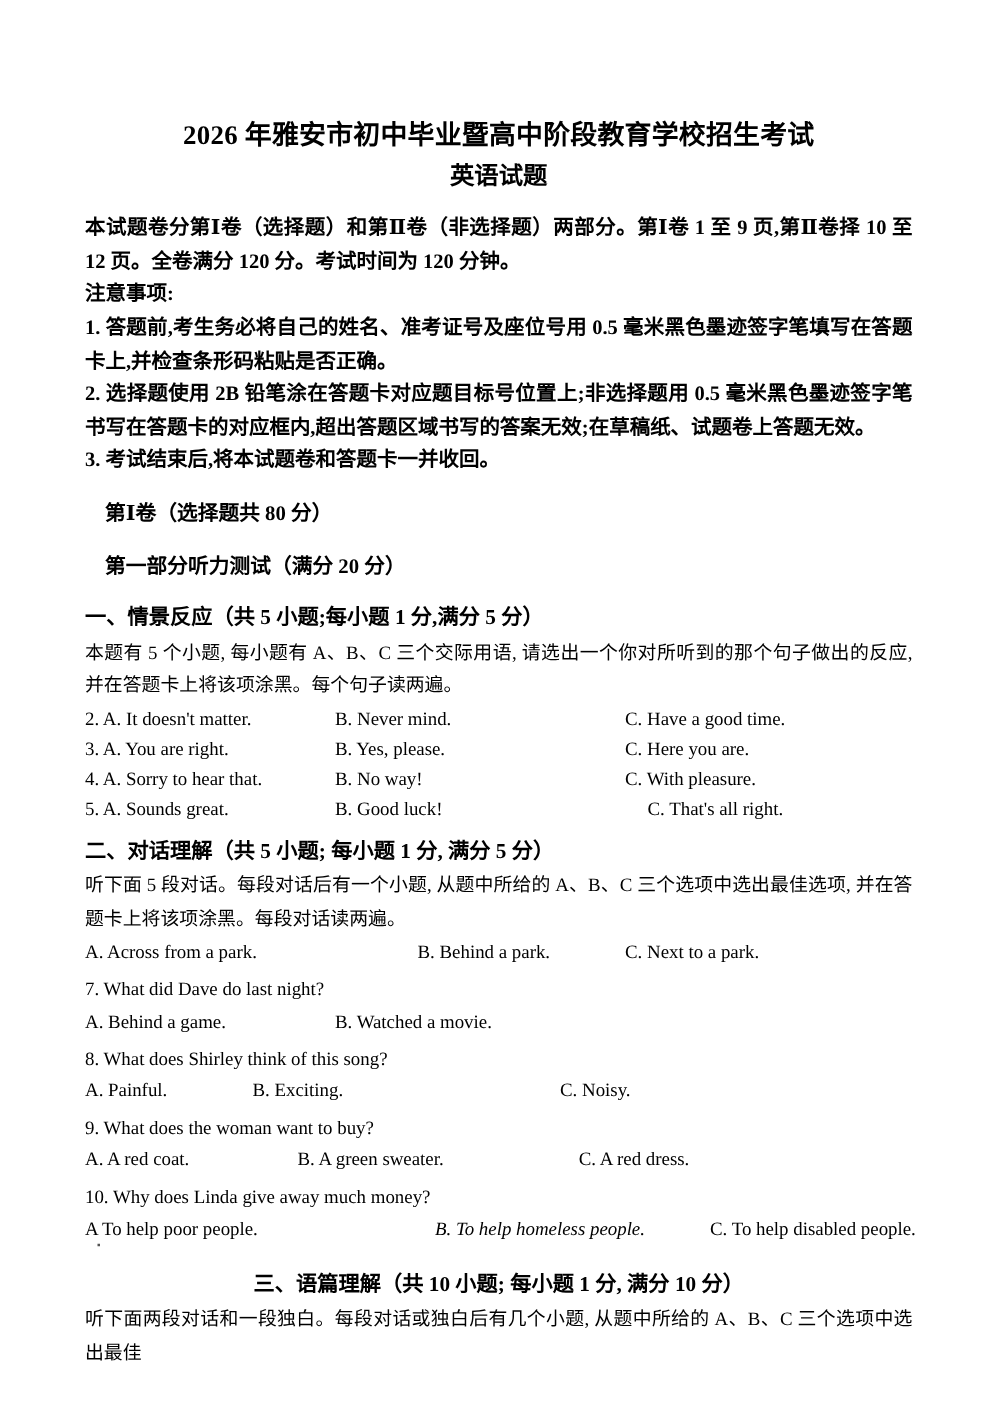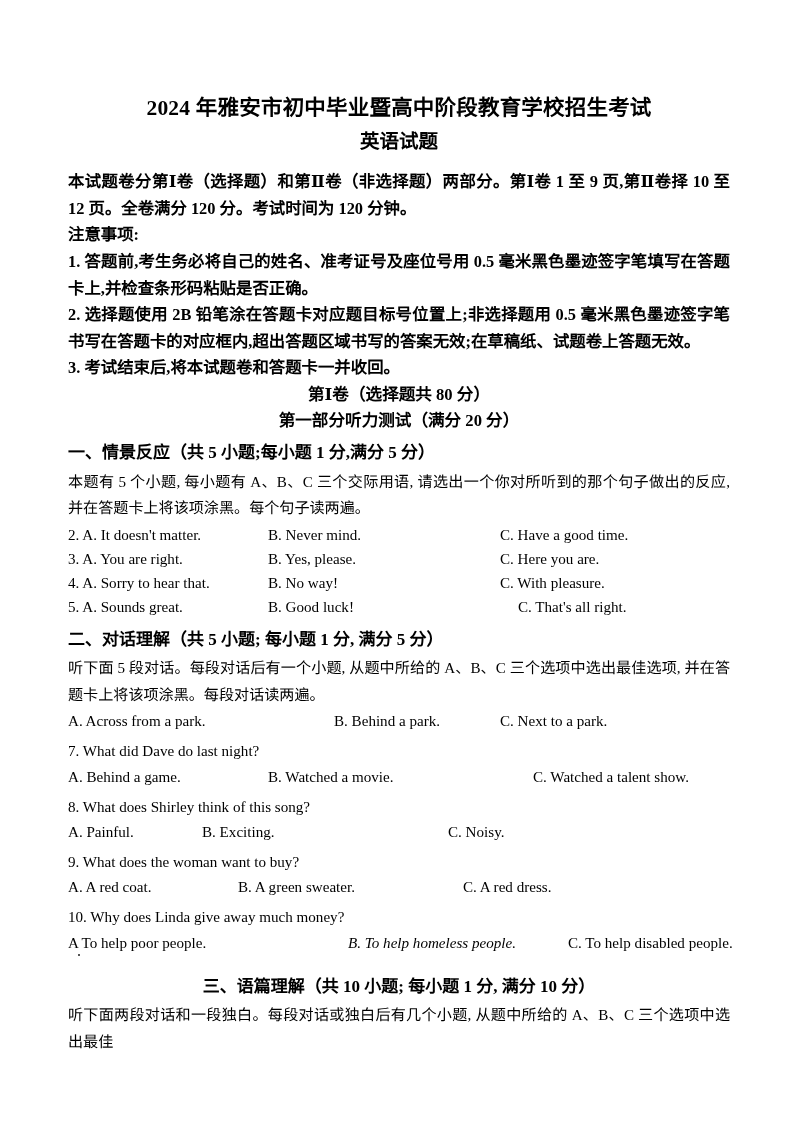--- a/index.html
+++ b/index.html
@@ -53,25 +53,24 @@
     line-height: 1.62;
     text-align: justify;
     margin: 0;
   }
   .notice p {
     margin: 0;
   }
 
   
   .part-heading {
-    text-align: center;
     font-weight: bold;
     font-size: 16.6px;
     line-height: 1.55;
-    margin: 0;
+    margin: 16px;
   }
 
   
   .section-heading {
     font-weight: bold;
     font-size: 17px;
     line-height: 1.55;
     margin: 7px 0 2px 0;
   }
 
@@ -127,21 +126,21 @@
     height: 2px;
     background: #555;
   }
 </style>
 </head>
 <body>
 
 <div class="page">
   <div class="sheet">
 
-    <h1 class="doc-title">2024 年雅安市初中毕业暨高中阶段教育学校招生考试</h1>
+    <h1 class="doc-title">2026 年雅安市初中毕业暨高中阶段教育学校招生考试</h1>
     <h2 class="doc-subtitle">英语试题</h2>
 
     <div class="notice">
       <p>本试题卷分第Ⅰ卷（选择题）和第Ⅱ卷（非选择题）两部分。第Ⅰ卷 1 至 9 页,第Ⅱ卷择 10 至 12 页。全卷满分 120 分。考试时间为 120 分钟。</p>
       <p>注意事项:</p>
       <p>1. 答题前,考生务必将自己的姓名、准考证号及座位号用 0.5 毫米黑色墨迹签字笔填写在答题卡上,并检查条形码粘贴是否正确。</p>
       <p>2. 选择题使用 2B 铅笔涂在答题卡对应题目标号位置上;非选择题用 0.5 毫米黑色墨迹签字笔书写在答题卡的对应框内,超出答题区域书写的答案无效;在草稿纸、试题卷上答题无效。</p>
       <p>3. 考试结束后,将本试题卷和答题卡一并收回。</p>
     </div>
 
@@ -178,21 +177,20 @@
     <div class="opt-row">
       <span class="opt c0">A. Across from a park.</span>
       <span class="opt c6">B. Behind a park.</span>
       <span class="opt c11">C. Next to a park.</span>
     </div>
 
     <p class="q-stem">7. What did Dave do last night?</p>
     <div class="opt-row">
       <span class="opt c0">A. Behind a game.</span>
       <span class="opt c5">B. Watched a movie.</span>
-      <span class="opt c13">C. Watched a talent show.</span>
     </div>
 
     <p class="q-stem">8. What does Shirley think of this song?</p>
     <div class="opt-row">
       <span class="opt c0">A. Painful.</span>
       <span class="opt c2">B. Exciting.</span>
       <span class="opt c9">C. Noisy.</span>
     </div>
 
     <p class="q-stem">9. What does the woman want to buy?</p>

